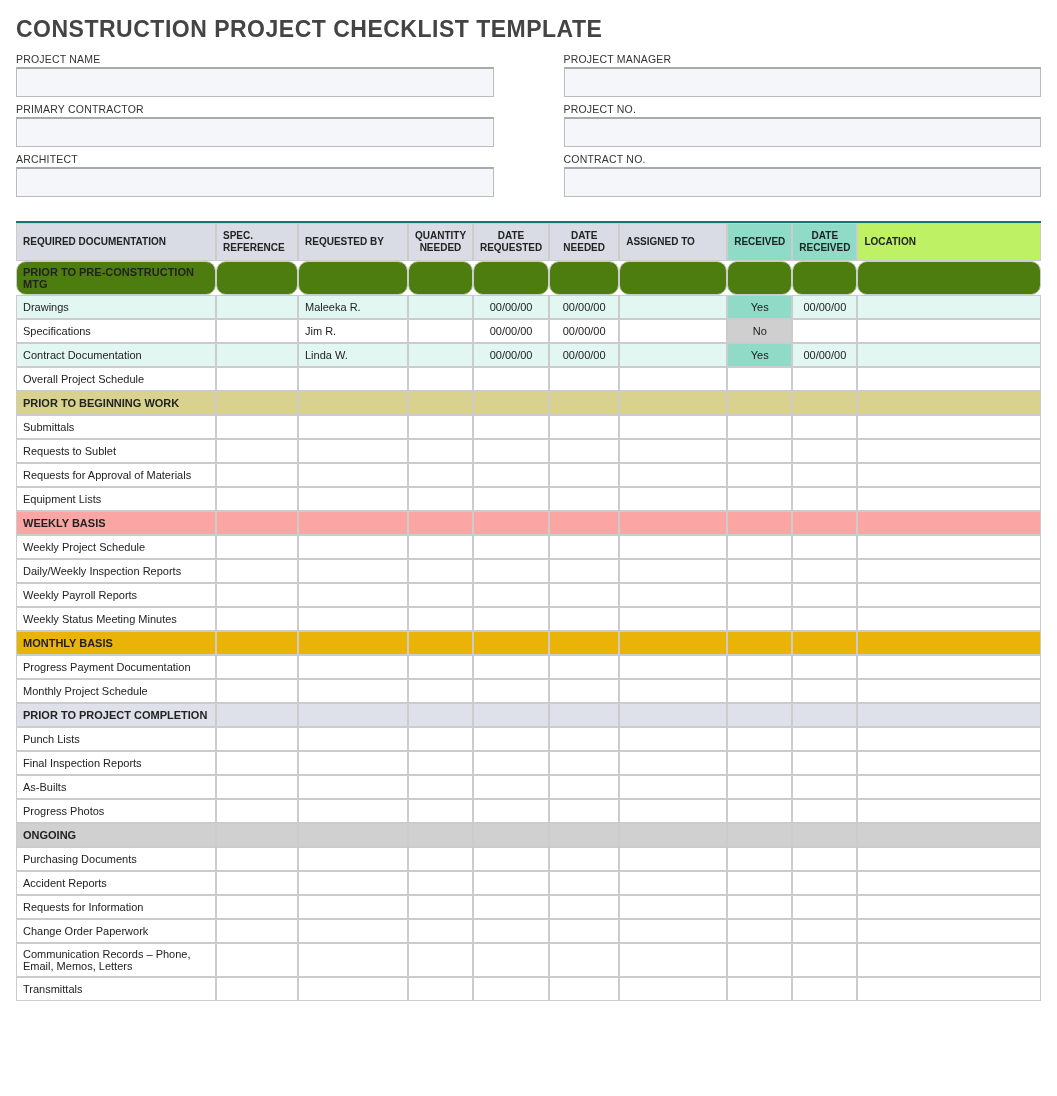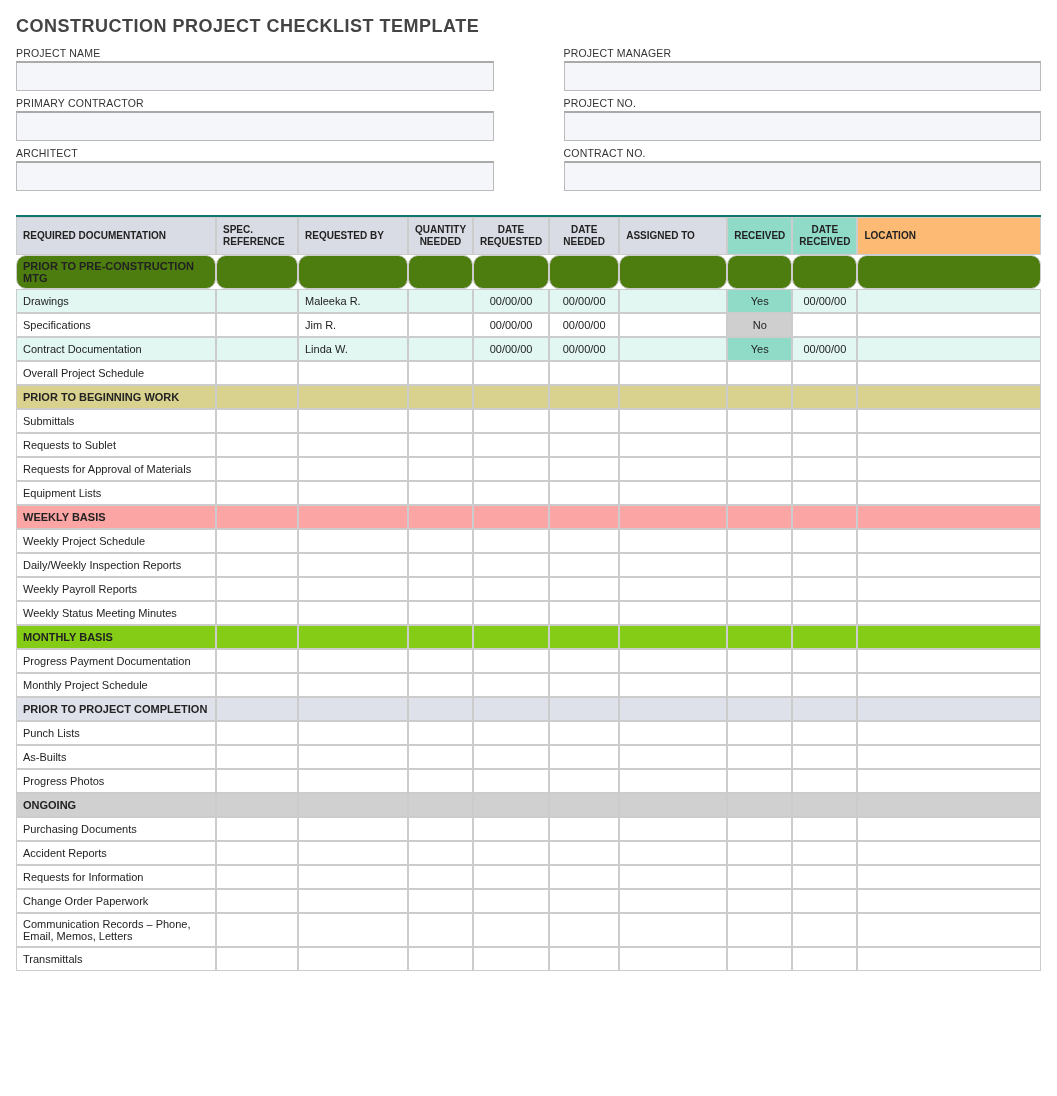--- a/index.html
+++ b/index.html
@@ -5,21 +5,21 @@
   * { box-sizing: border-box; }
   body {
     font-family: "Segoe UI", Arial, sans-serif;
     margin: 0;
     padding: 16px;
     background: #fff;
     color: #222;
     font-size: 12px;
   }
   h1 {
-    font-size: 18px;
+    font-size: 23px;
     font-weight: 700;
     letter-spacing: 0.5px;
     margin: 0 0 10px 0;
     color: #444;
   }
   .info-grid {
     display: grid;
     grid-template-columns: 1fr 70px 1fr;
     gap: 6px 0;
     margin-bottom: 24px;
@@ -56,29 +56,29 @@
     background: #d9dce4;
     font-weight: 700;
     font-size: 10px;
     color: #222;
     padding: 6px 6px;
     text-align: left;
     line-height: 1.2;
   }
   th.center, td.center { text-align: center; }
   th.recv { background: #8fdbc8; }
-  th.loc  { background: #fdba74; }
+  th.loc  { background: #bef264; }
   .section-row td {
     font-weight: 700;
     font-size: 11px;
   }
   .section-preconstruction td { background: #4d7c0f; border-radius: 10px; }
   .section-beginning td       { background: #d8d28e; }
   .section-weekly td          { background: #fca5a5; }
-  .section-monthly td         { background: #84cc16; margin-top: 28px; }
+  .section-monthly td         { background: #eab308; margin-top: 28px; }
   .section-completion td      { background: #dfe1ea; }
   .section-final td           { background: #c6c9d6; }
   .section-ongoing td         { background: #d0d0d0; }
   .row-teal td { background: #e2f7f2; }
   .yes { background: #8fdbc8 !important; }
   .no  { background: #cfcfcf !important; }
   .col-doc   { width: 200px; }
   .col-spec  { width: 82px; }
   .col-req   { width: 110px; }
   .col-qty   { width: 60px; }
@@ -386,20 +386,32 @@
         <td></td>
         <td class="center"></td>
         <td class="center"></td>
         <td class="center"></td>
         <td></td>
         <td class="center"></td>
         <td class="center"></td>
         <td></td>
       </tr>
       <tr>
+        <td>Final Inspection Reports</td>
+        <td></td>
+        <td></td>
+        <td class="center"></td>
+        <td class="center"></td>
+        <td class="center"></td>
+        <td></td>
+        <td class="center"></td>
+        <td class="center"></td>
+        <td></td>
+      </tr>
+      <tr>
         <td>As-Builts</td>
         <td></td>
         <td></td>
         <td class="center"></td>
         <td class="center"></td>
         <td class="center"></td>
         <td></td>
         <td class="center"></td>
         <td class="center"></td>
         <td></td>

